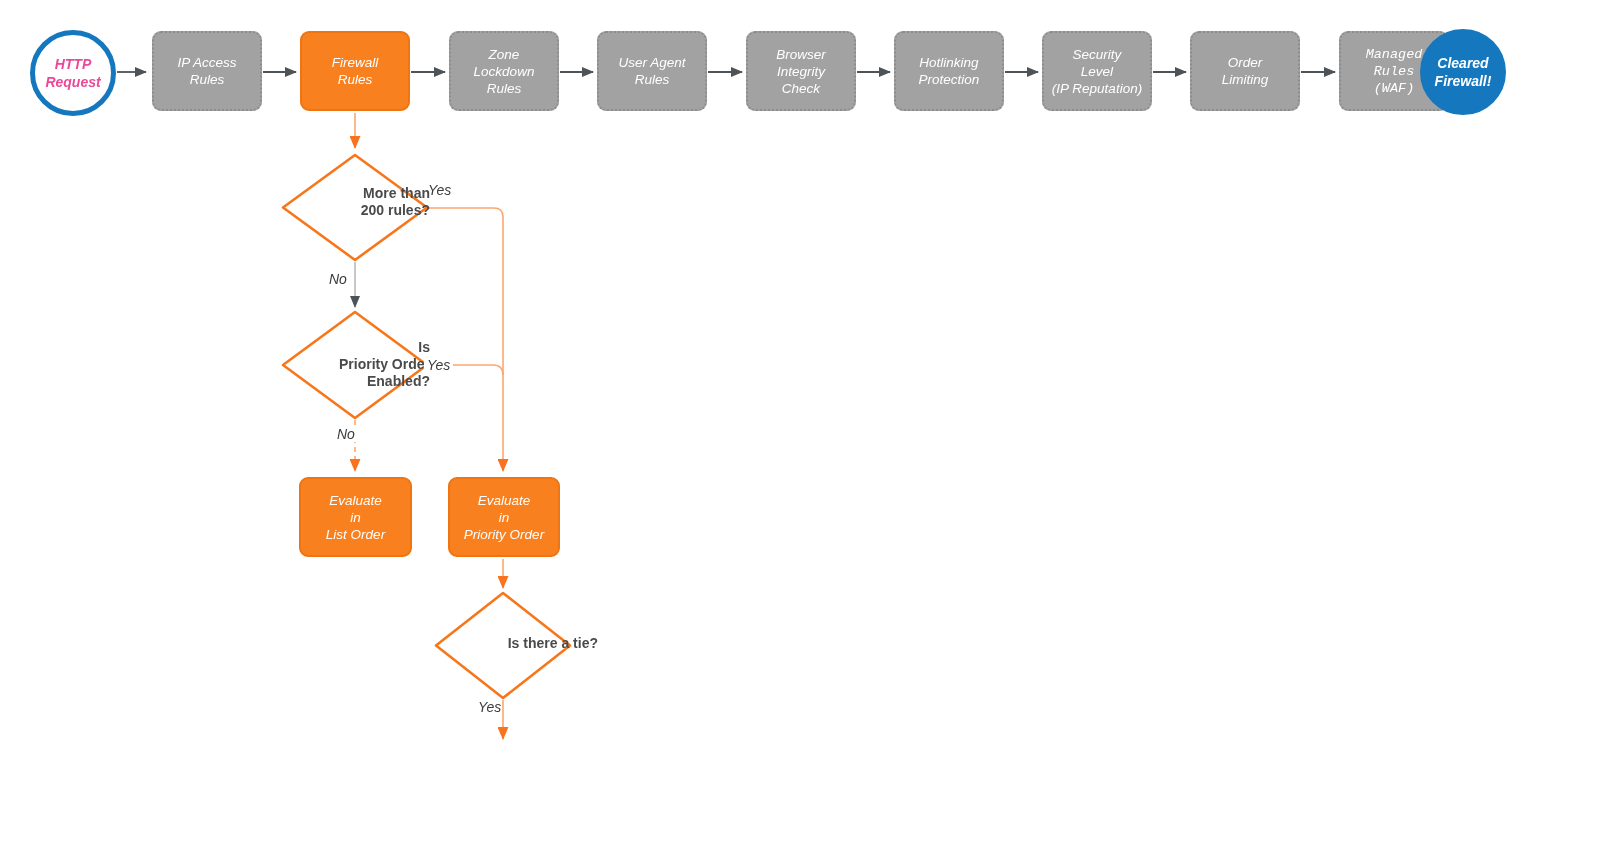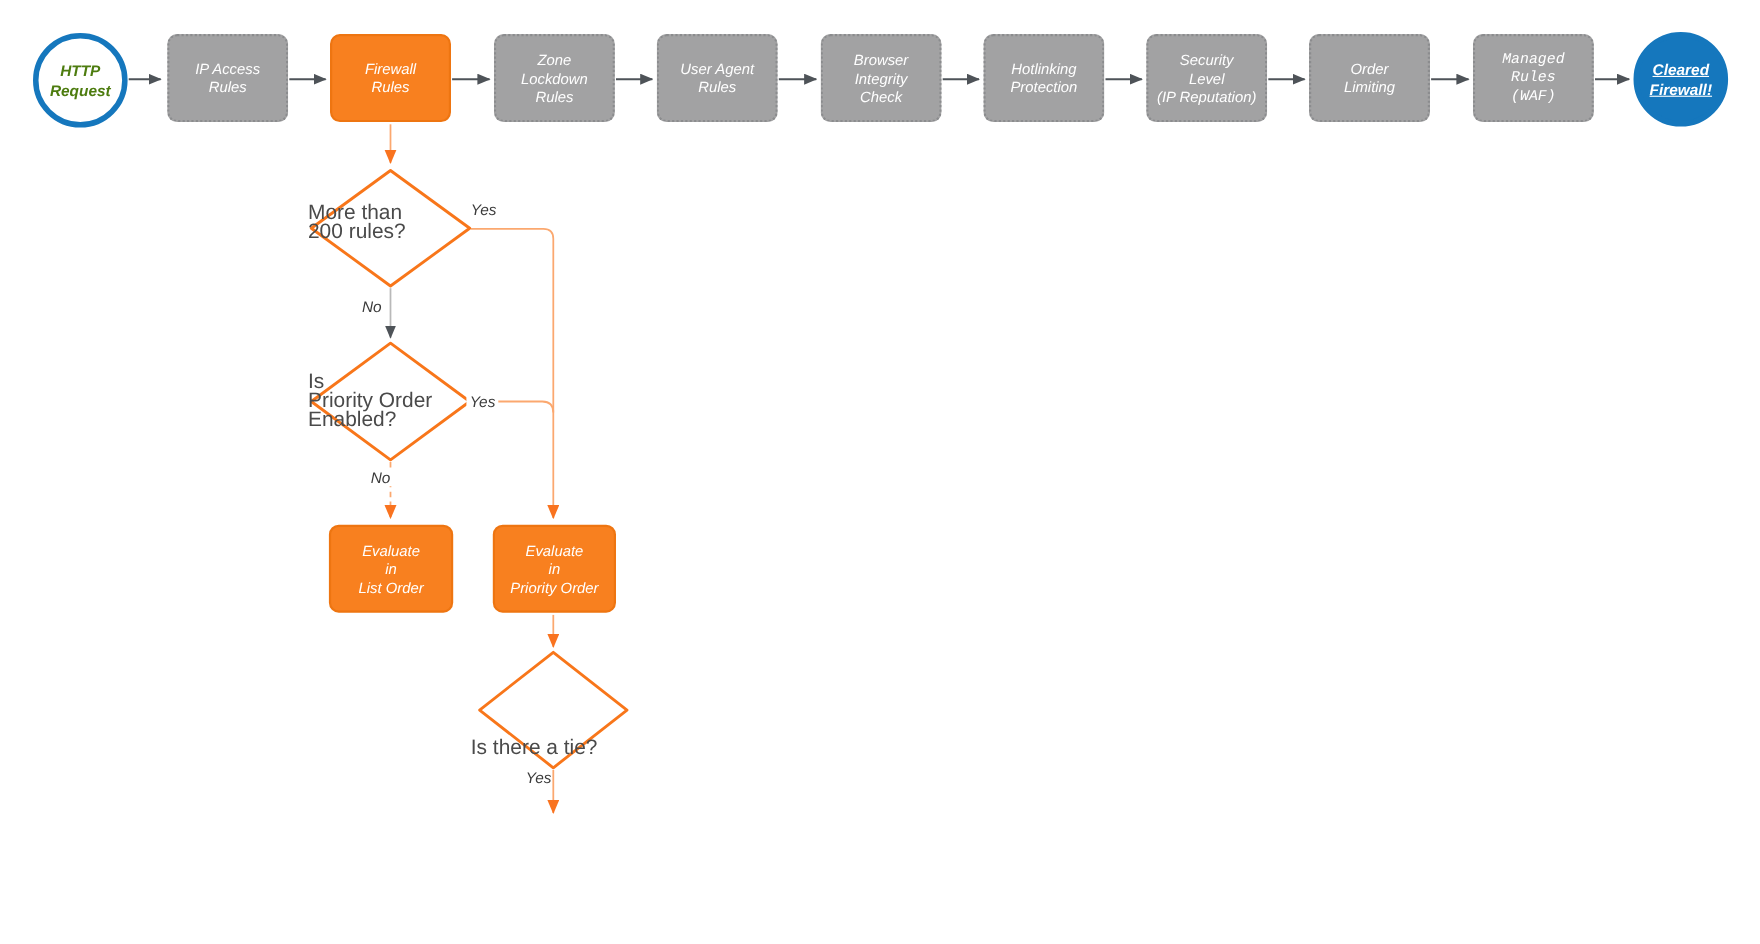--- a/index.html
+++ b/index.html
@@ -42,38 +42,39 @@
     background: #f8801f;
     border: 2px solid #ee7511;
     color: #ffffff;
     font-style: italic;
   }
   .circle-node {
     width: 86px; height: 86px;
     border-radius: 50%;
     background: #ffffff;
     border: 5px solid #1577bd;
-    color: #4d7c0f;
+    color: #ec4899;
     font-weight: bold;
     font-size: 14px;
     line-height: 18px;
   }
   .circle-node.end {
     background: #1577bd;
     color: #ffffff;
   }
   .action-box { width: 112px; height: 80px; }
   .diamond-text {
     position: absolute;
-    text-align: left;
+    text-align: right;
     white-space: pre-line;
     font-style: normal;
     color: #4a4a4a;
-    font-size: 19px;
+    font-size: 14px;
     line-height: 17px;
+    font-weight: bold;
   }
   .edge-label {
     position: absolute;
     font-style: italic;
     color: #3b3b3b;
     font-size: 14px;
     line-height: 16px;
     text-align: left;
   }
   .edge-label.on-line {
@@ -146,29 +147,29 @@
 Protection</div>
   <div class="node stage gray" style="left:1042px;">Security
 Level
 (IP Reputation)</div>
   <div class="node stage gray" style="left:1190px;">Order
 Limiting</div>
   <div class="node stage gray" style="left:1339px;font-family:Liberation Mono, monospace;">Managed
 Rules
 (WAF)</div>
 
-  <div class="node circle-node end" style="left:1485px; top:29px;text-decoration:underline;">Cleared
+  <div class="node circle-node end" style="left:1420px; top:29px;">Cleared
 Firewall!</div>
 
   <div class="diamond-text" style="left:280px; top:185px; width:150px;">More than
 200 rules?</div>
   <div class="diamond-text" style="left:280px; top:339px; width:150px;">Is
 Priority Order
 Enabled?</div>
-  <div class="diamond-text" style="left:428px; top:635px; width:150px;margin-top:36px;">Is there a tie?</div>
+  <div class="diamond-text" style="left:448px; top:635px; width:150px;">Is there a tie?</div>
 
   <div class="edge-label" style="left:428px; top:182px; width:40px;">Yes</div>
   <div class="edge-label" style="left:329px; top:271px; width:40px;">No</div>
   <div class="edge-label on-line" style="left:424px; top:357px;">Yes</div>
   <div class="edge-label on-line" style="left:334px; top:426px;">No</div>
   <div class="edge-label" style="left:478px; top:699px; width:40px;">Yes</div>
 
   <div class="node action-box orange" style="left:299px; top:477px; width:113px;">Evaluate
 in
 List Order</div>

